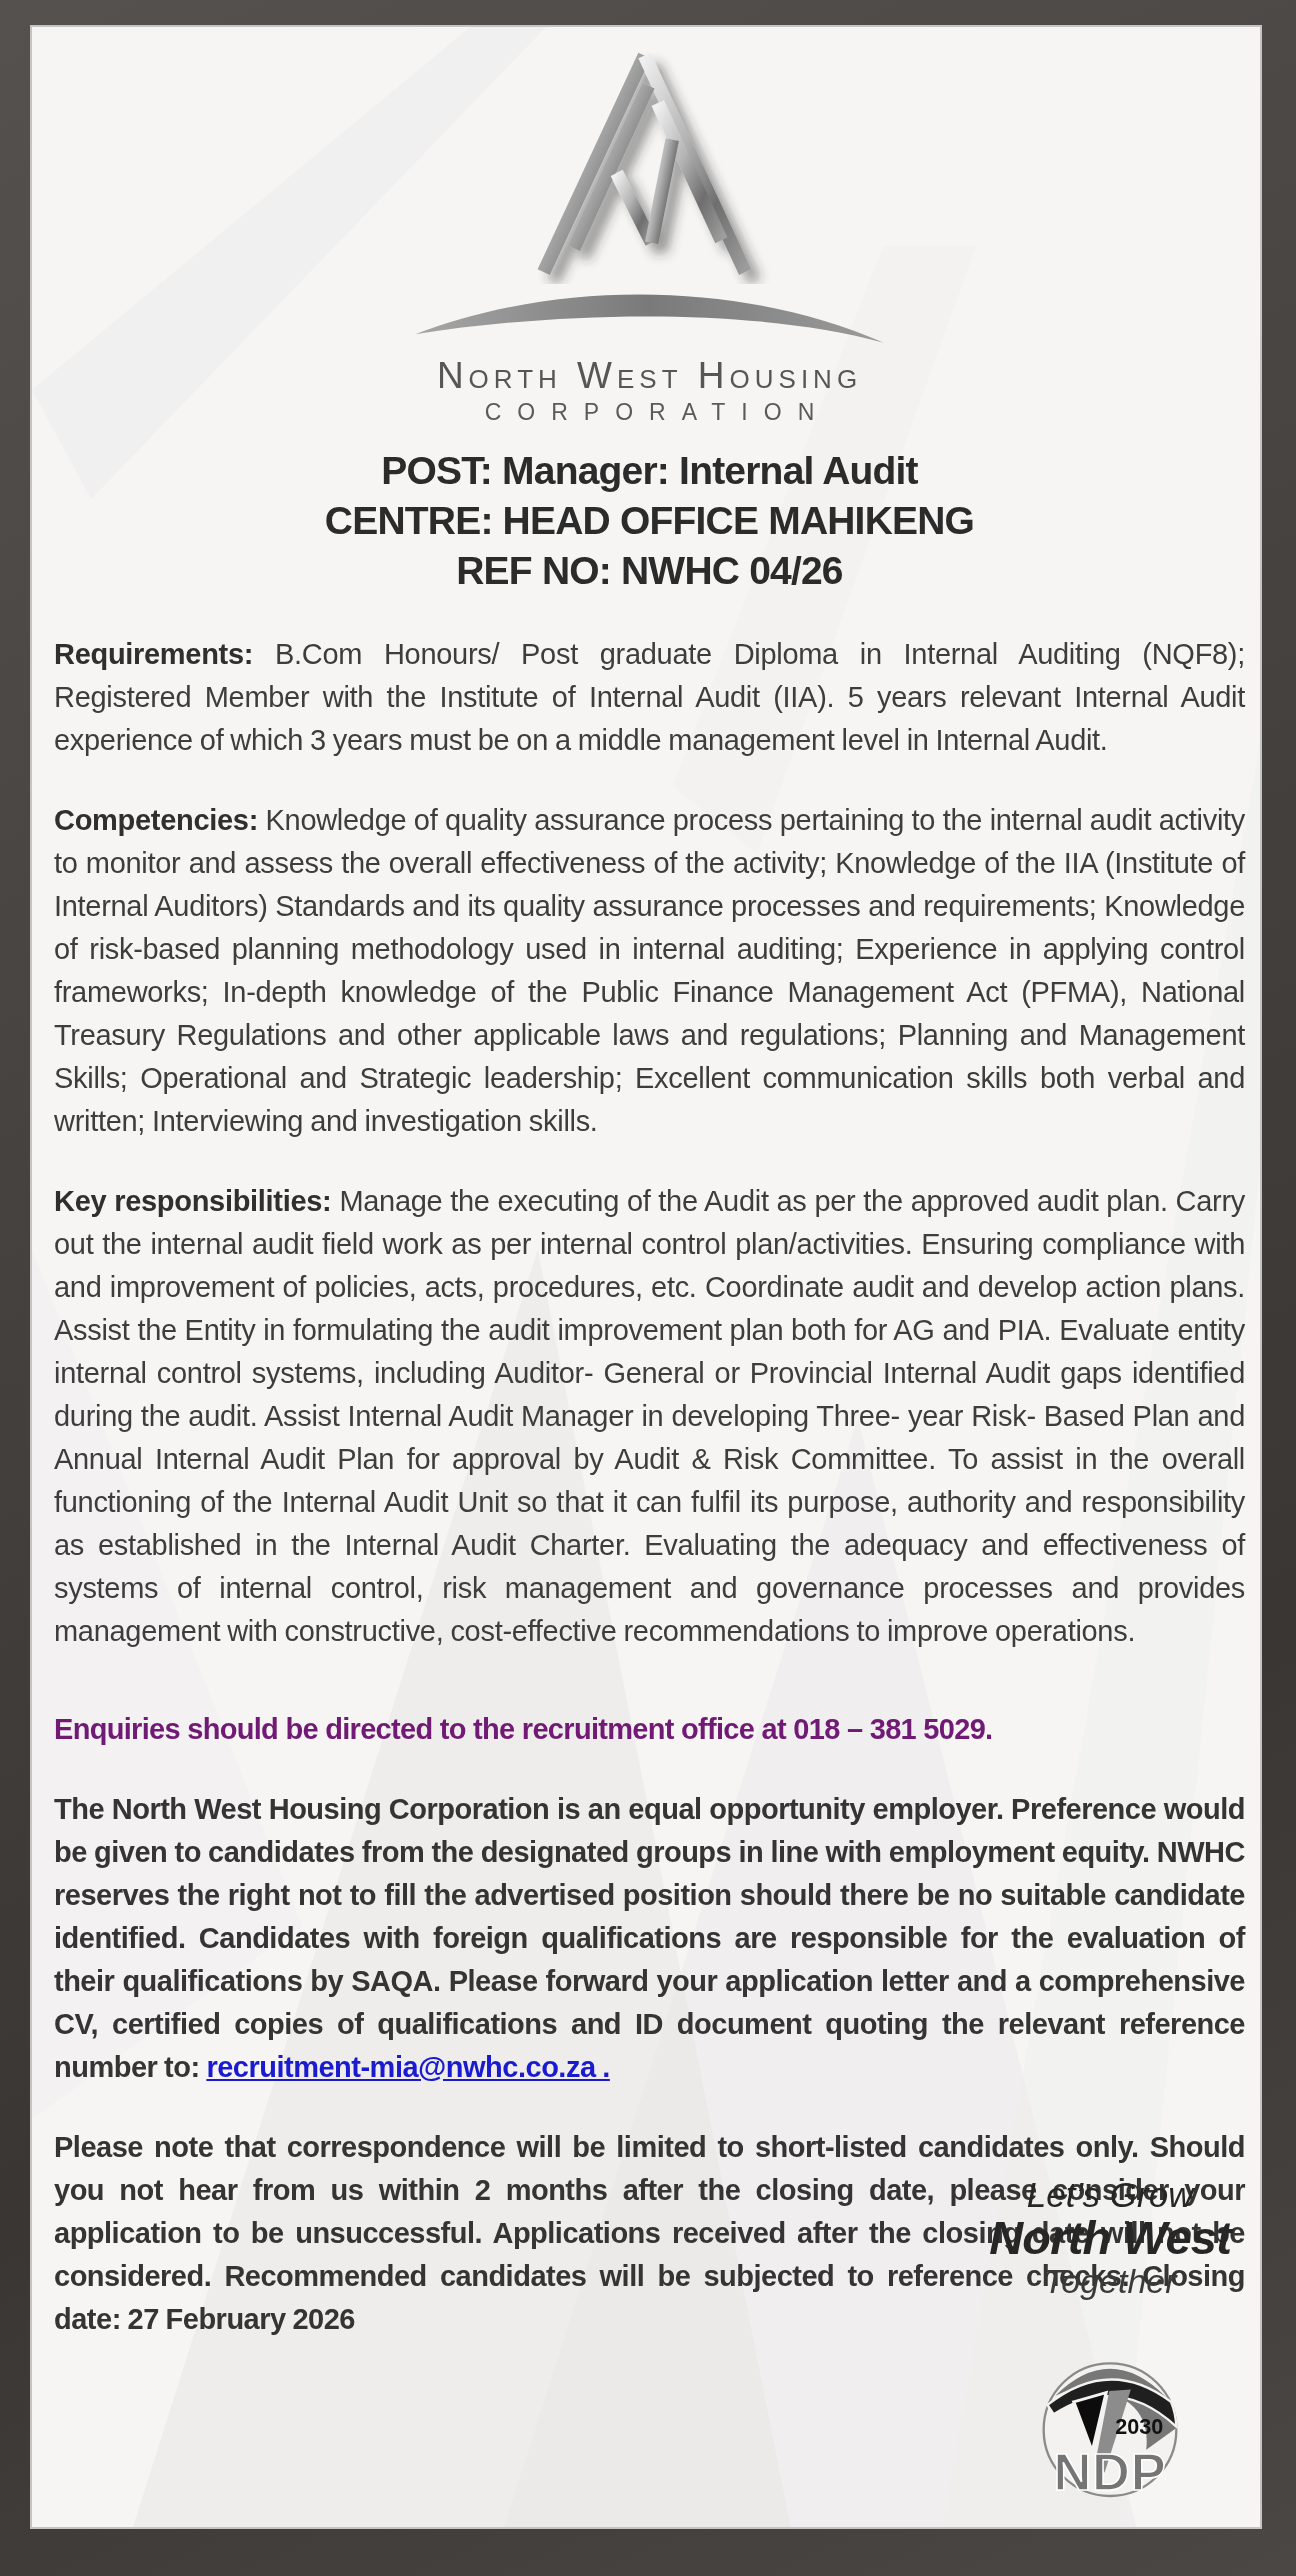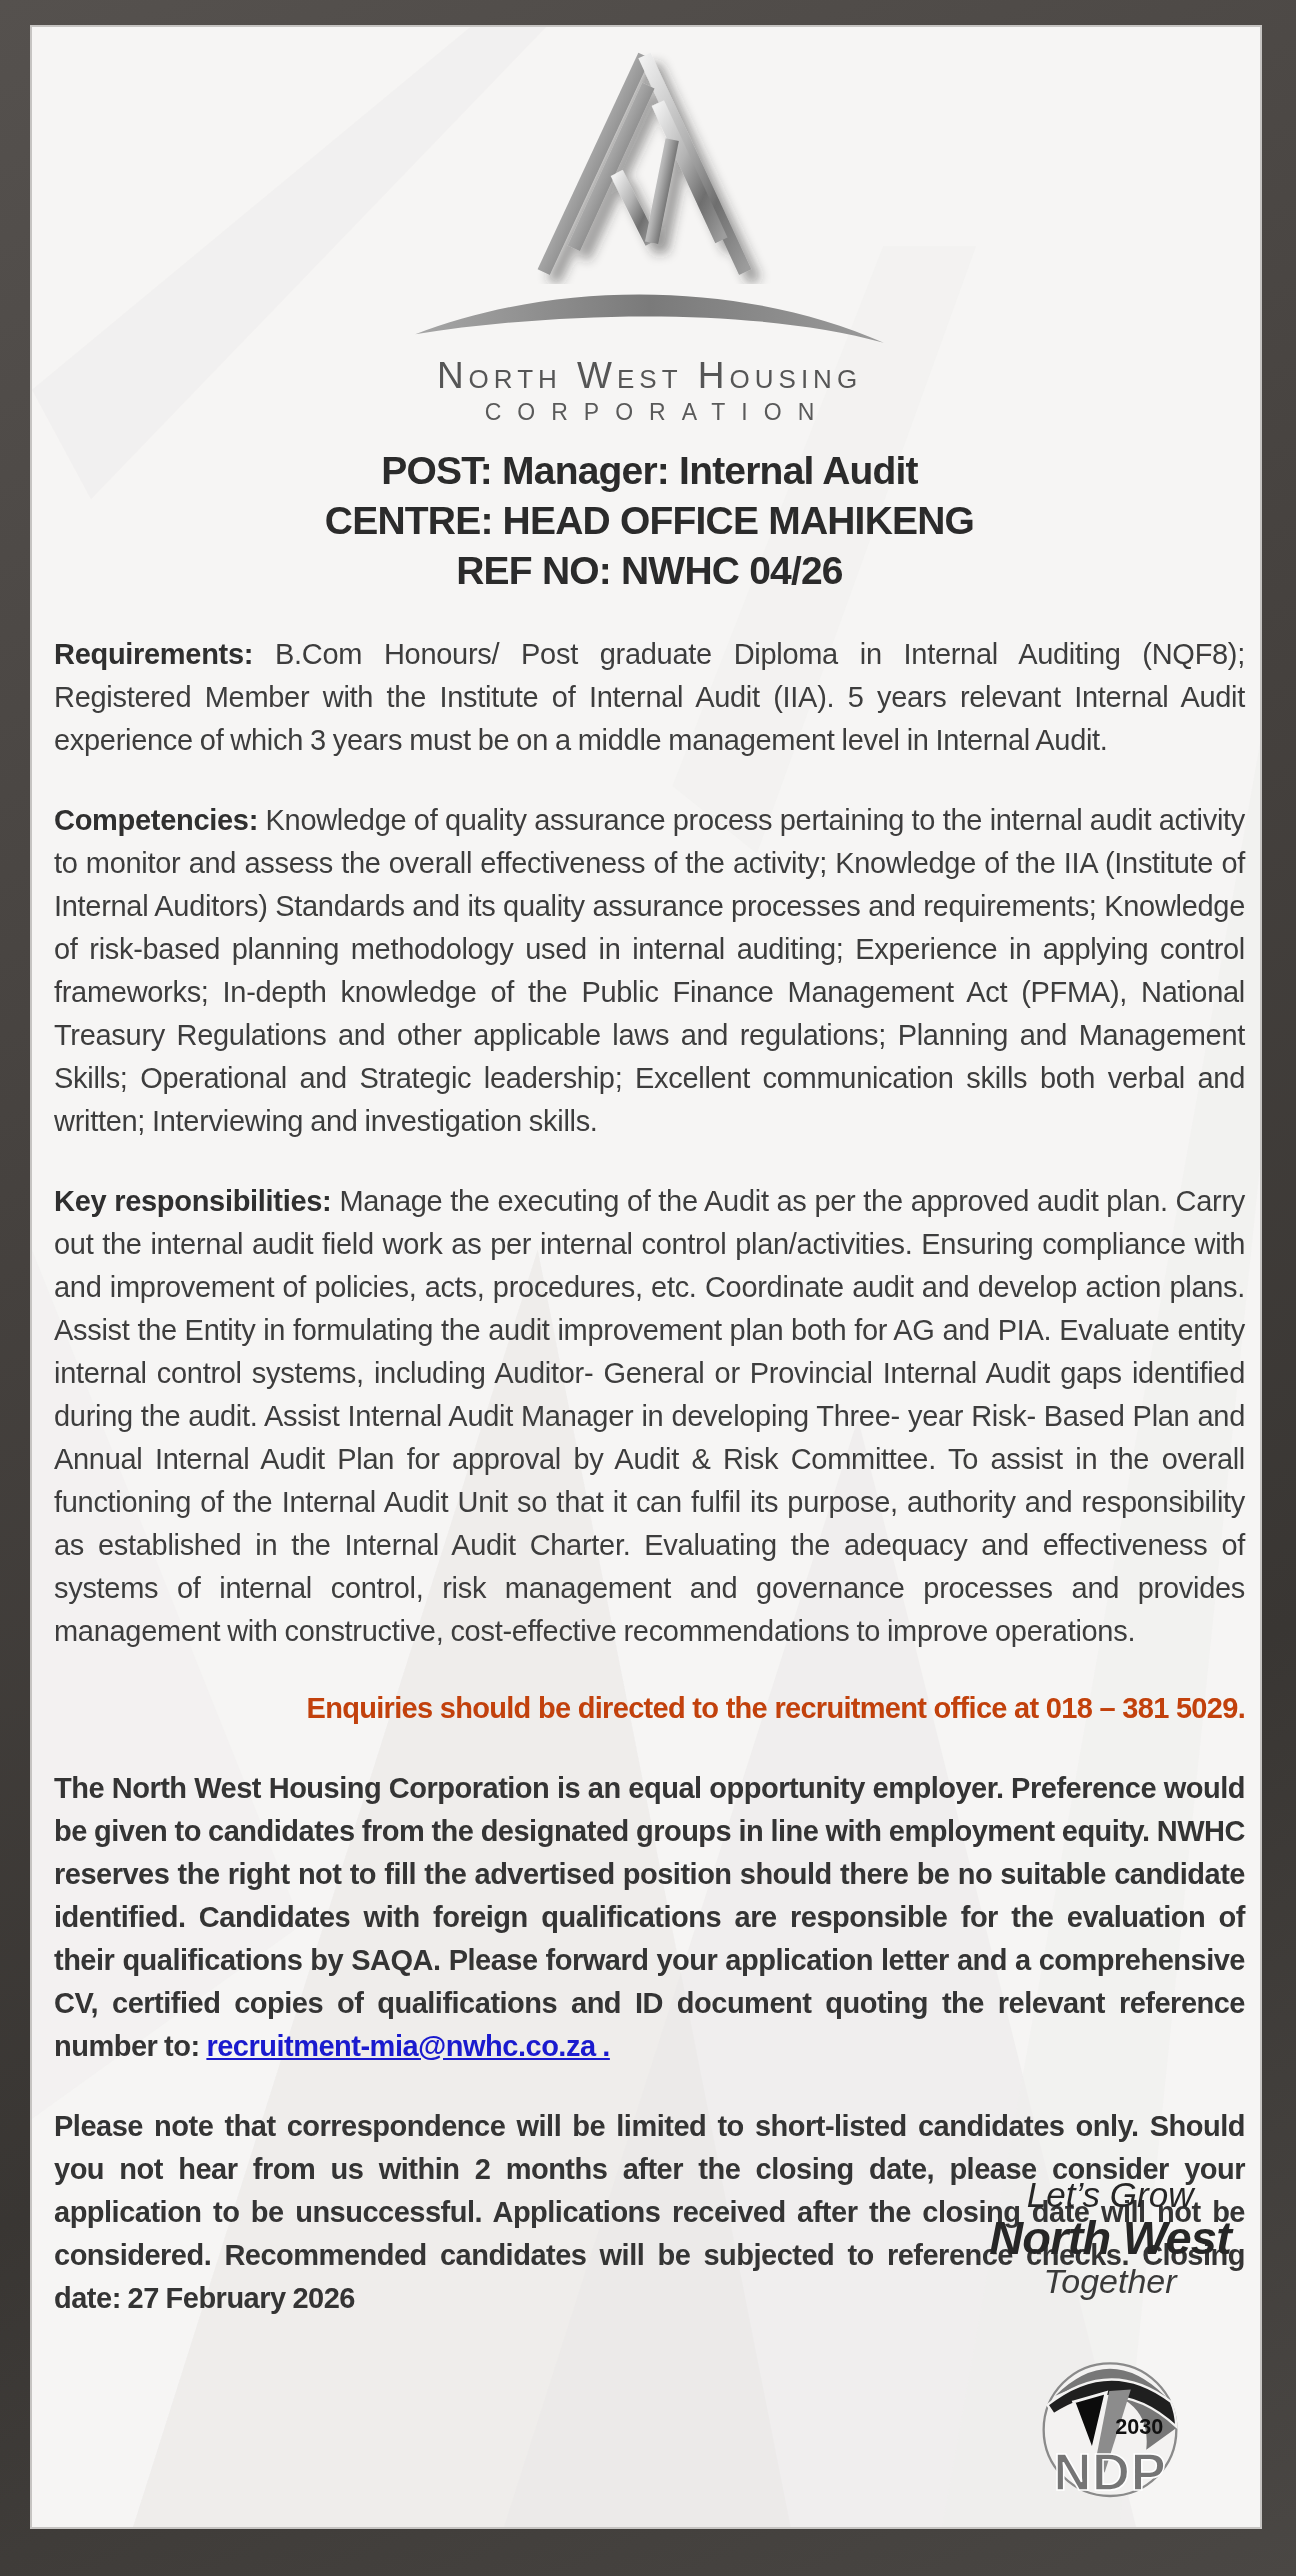--- a/index.html
+++ b/index.html
@@ -40,22 +40,22 @@
   }
 
   
   .para{
     margin:37px 0 0 0;font-size:29px;line-height:43px;text-align:justify;
     color:#3d3d3d;letter-spacing:-0.3px;word-spacing:-0.8px;
   }
   .para .lead{color:#2f2f2f;}
   .para.bold{font-weight:700;color:#343434;letter-spacing:-0.5px;}
   .enquiries{
-    margin-top:34px;font-size:29px;line-height:43px;font-weight:700;color:#c2410c;
-    white-space:nowrap;letter-spacing:-0.7px;text-align:right;
+    margin-top:55px;font-size:29px;line-height:43px;font-weight:700;color:#701a75;
+    white-space:nowrap;letter-spacing:-0.7px;
   }
   .email-link{color:#1a1ace;text-decoration:underline;cursor:pointer;}
 
   
   .footer{
     position:absolute;right:29px;bottom:10px;display:flex;align-items:center;gap:23.6px;flex-direction:column;
   }
   .slogan{text-align:center;color:#262626;margin-bottom:25px;}
   .slogan-1{font-style:italic;font-size:35px;font-weight:500;line-height:39px;}
   .slogan-2{font-style:italic;font-size:47px;font-weight:700;line-height:47px;letter-spacing:-0.8px;text-align:right;}

